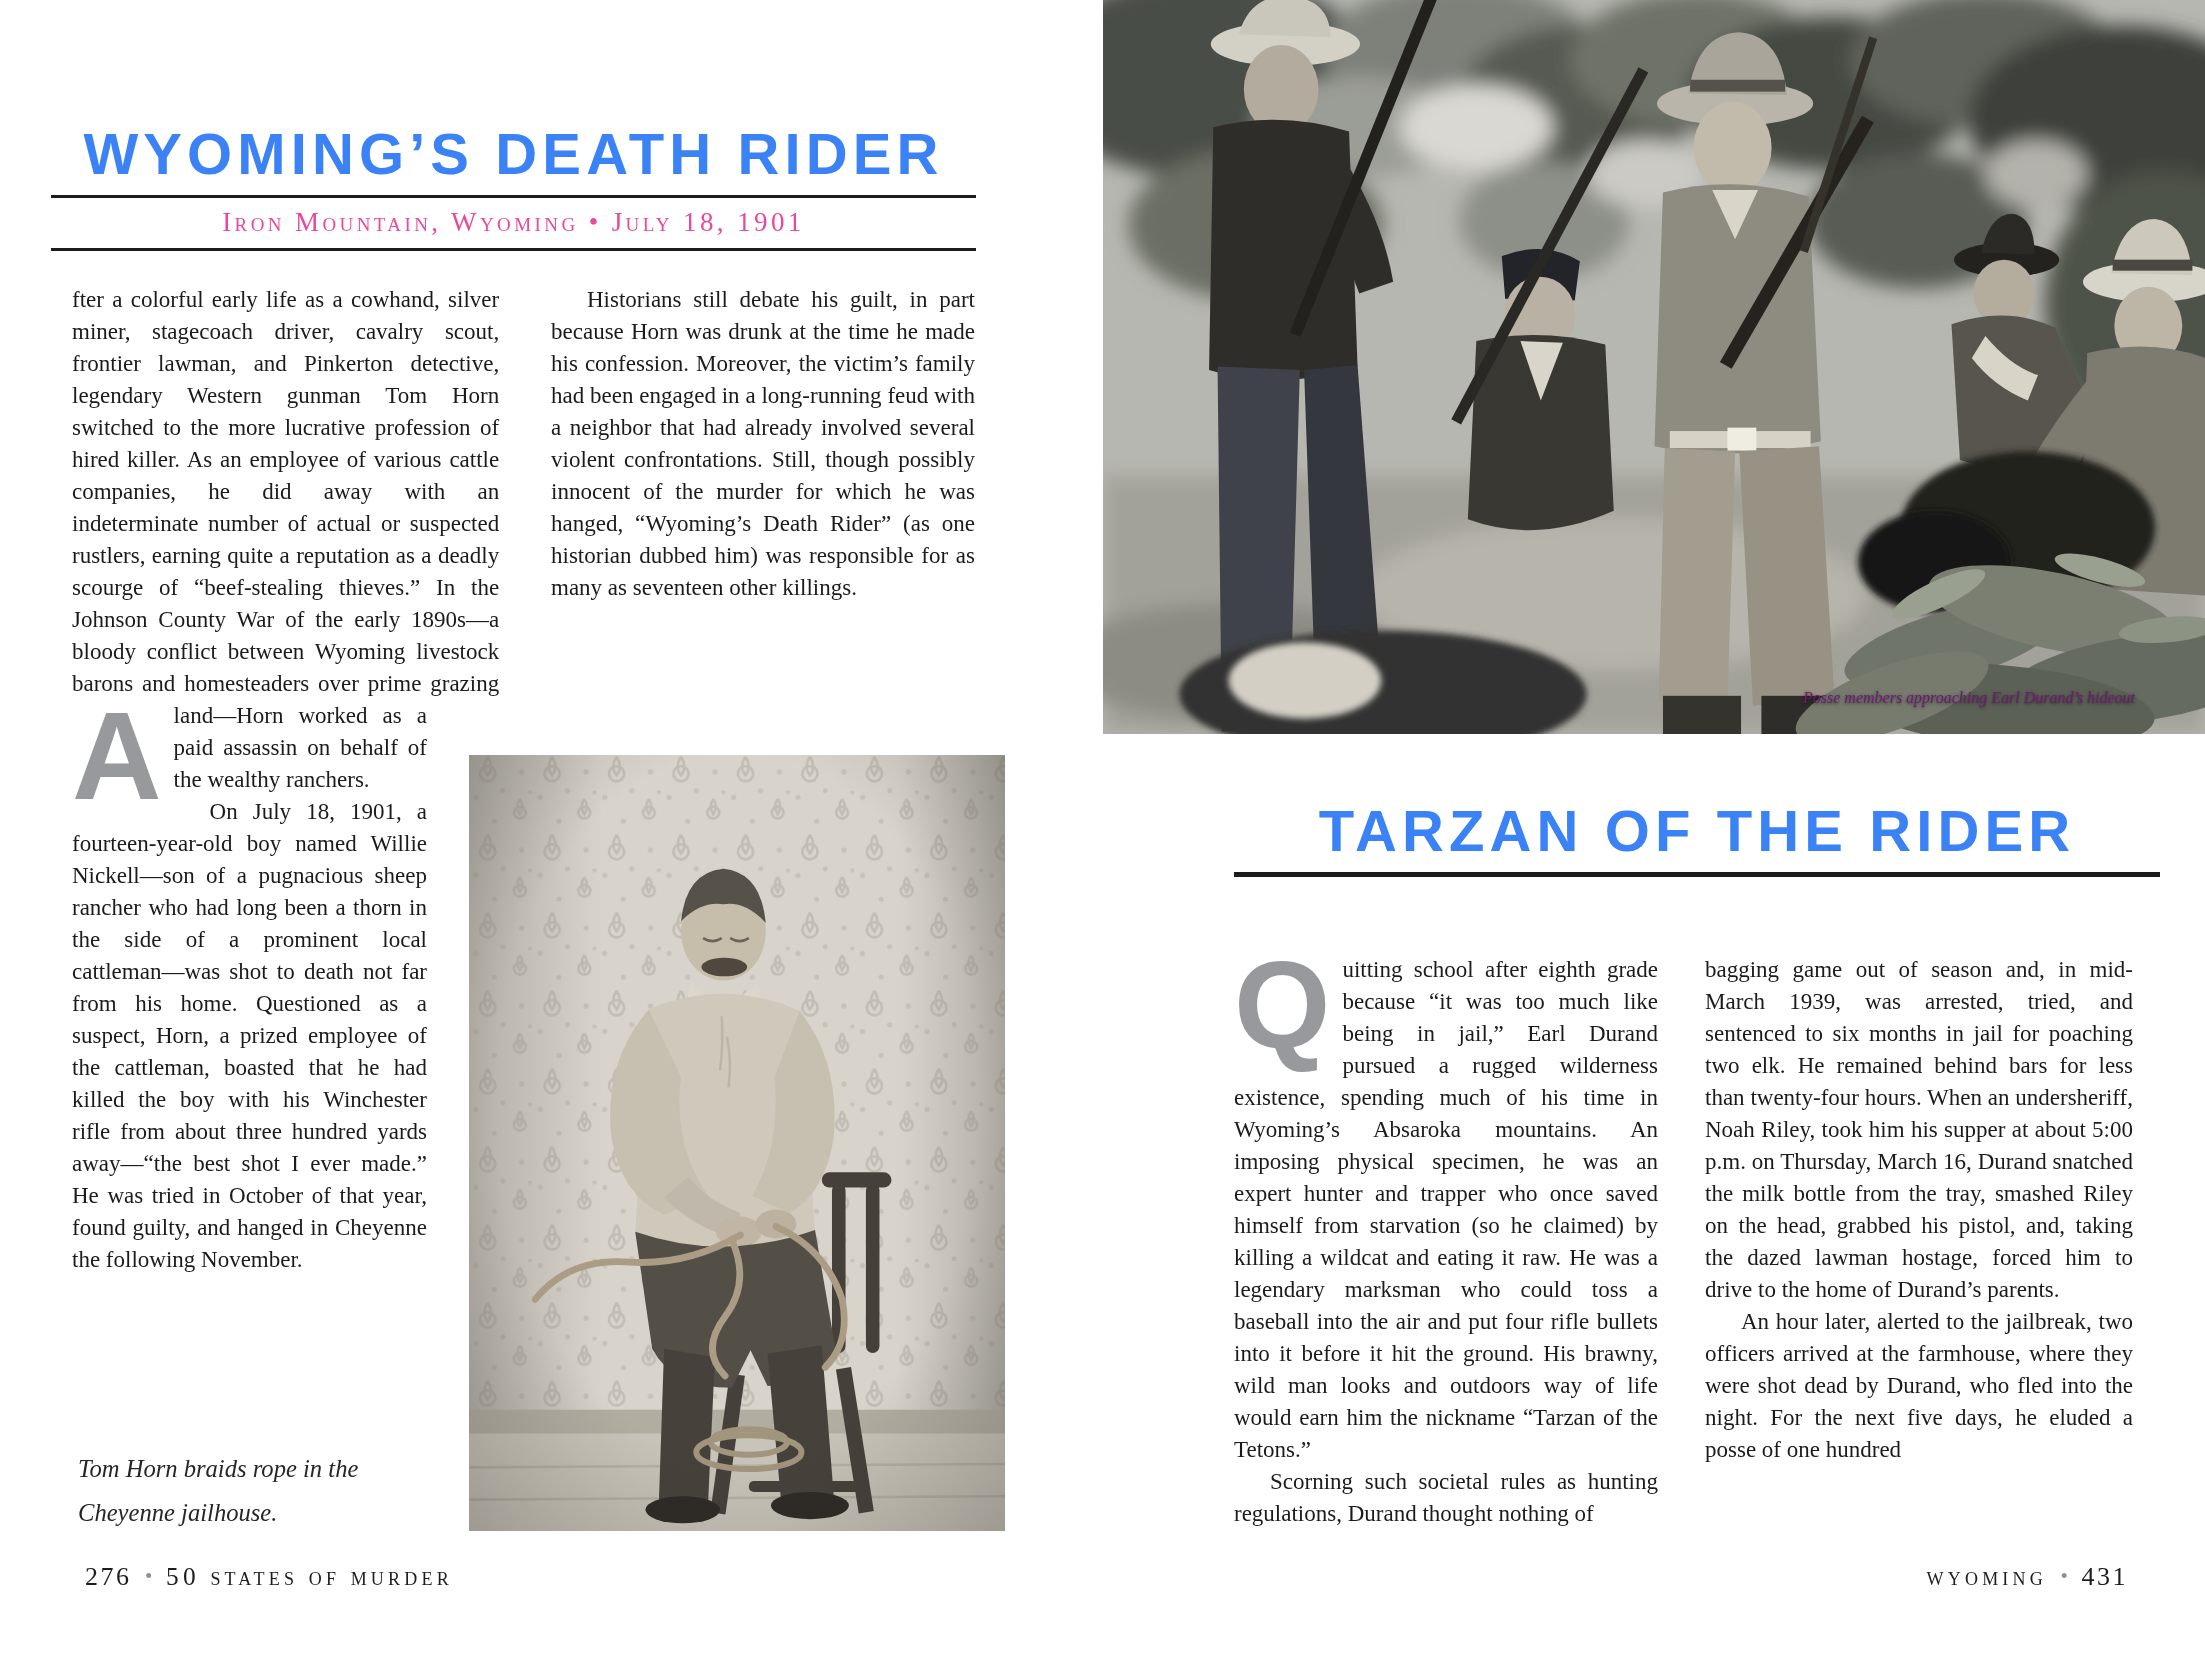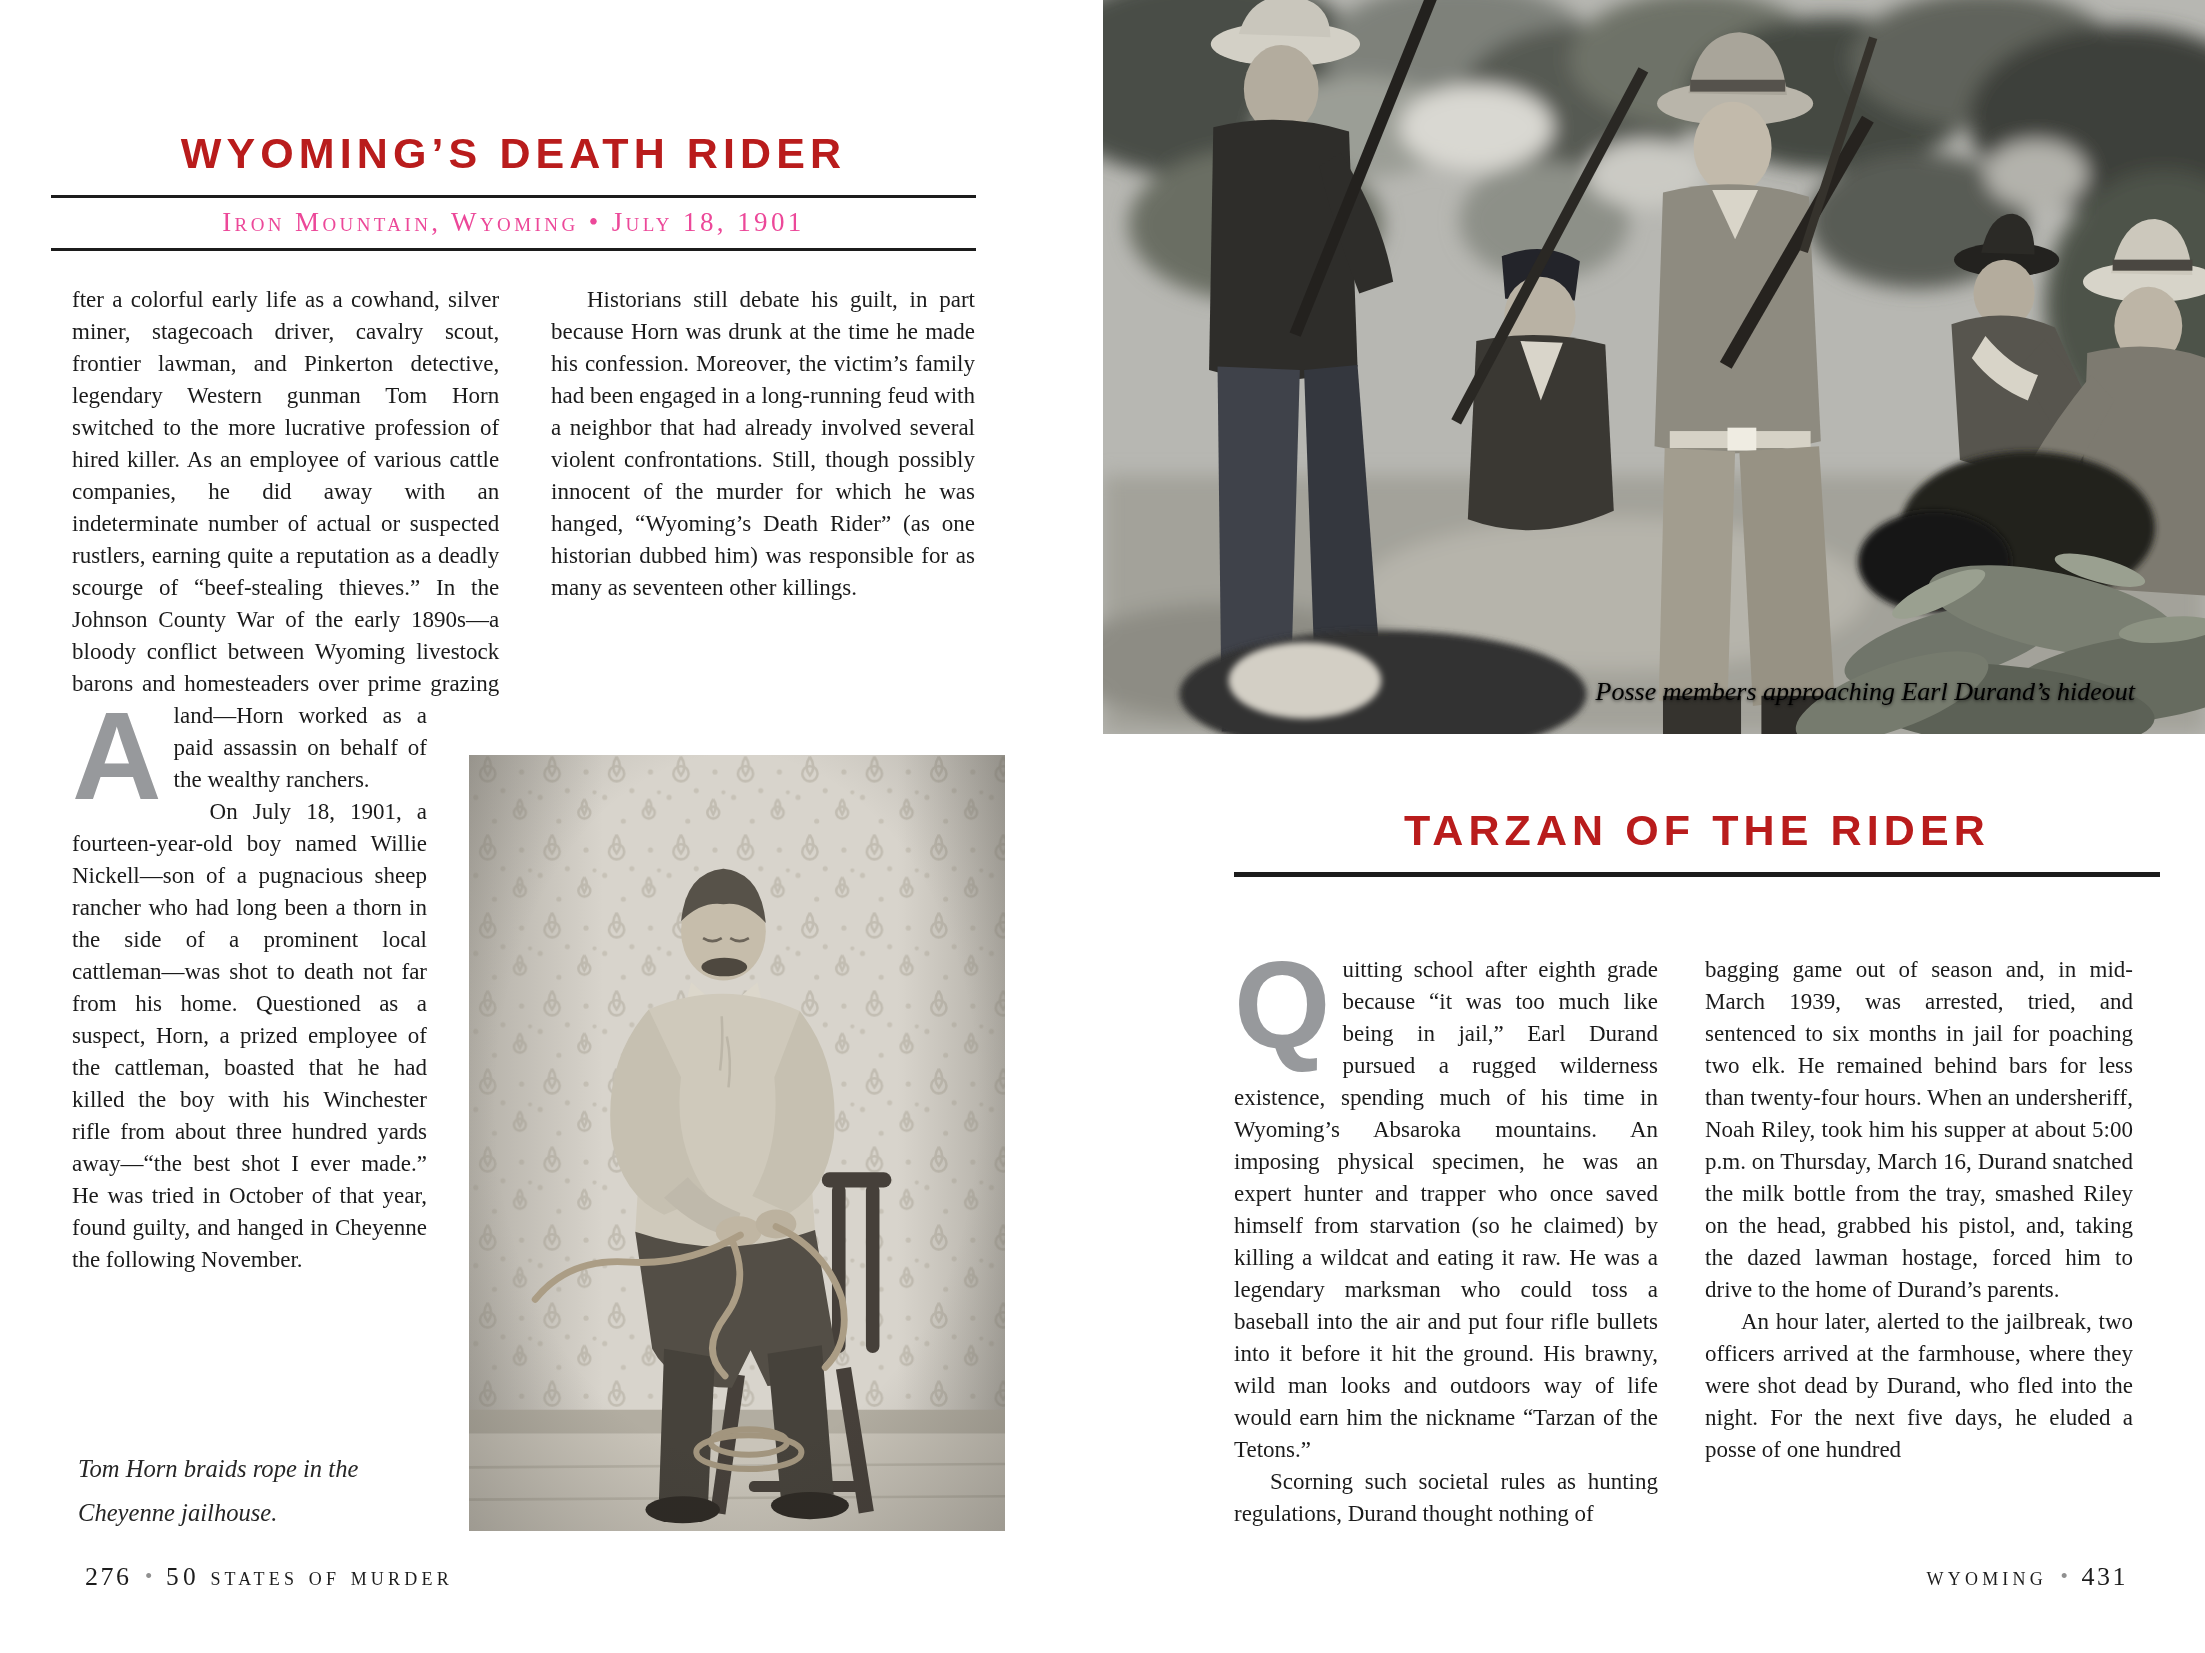--- a/index.html
+++ b/index.html
@@ -11,21 +11,21 @@
   .page{position:absolute;top:0;height:1654px;width:1103px;background:#fff;}
   #page-left{left:0;}
   #page-right{left:1103px;}
 
   
   .article-header{position:absolute;text-align:center;}
   #header-left{left:51px;top:124px;width:925px;}
   #header-right{left:131px;top:801px;width:926px;}
   .article-title{
     font-family:"Liberation Sans", sans-serif;font-weight:700;
-    font-size:43px;line-height:59px;letter-spacing:5.1px;color:#b91c1c;
+    font-size:58px;line-height:59px;letter-spacing:5.1px;color:#3b82f6;
     white-space:nowrap;
   }
   .rule{height:2.5px;background:#1c1c1c;}
   .rule-top{margin-top:12px;}
   .article-subtitle{
     font-variant:small-caps;font-size:27px;line-height:30.5px;
     letter-spacing:3.4px;padding:9.3px 0 11px;color:#ec4899;white-space:nowrap;
   }
 
   
@@ -45,21 +45,21 @@
   #col-r1{left:131px;top:954px;width:424px;height:585px;}
   #col-r2{left:602px;top:954px;width:428px;height:585px;}
 
   
   .photo{position:absolute;overflow:hidden;background:#b8b8b3;}
   #photo-tomhorn{left:469px;top:755px;width:536px;height:776px;}
   #photo-posse{left:0px;top:0px;width:1103px;height:734px;}
   .photo svg{display:block;width:100%;height:100%;}
   .photo-caption-overlay{
     position:absolute;right:71px;bottom:27px;
-    font-style:italic;font-size:26px;color:#000000;
+    font-style:italic;font-size:16px;color:#701a75;
     text-shadow:0 0.8px 3.4px rgba(0,0,0,.65);
   }
   .photo-caption-left{
     position:absolute;left:78px;top:1447px;width:365px;
     font-style:italic;font-size:24.6px;line-height:44px;color:#262626;
   }
 
   
   .footer{position:absolute;top:1562px;font-size:26px;color:#1d1d1d;white-space:nowrap;}
   #footer-left{left:85px;text-align:right;}

